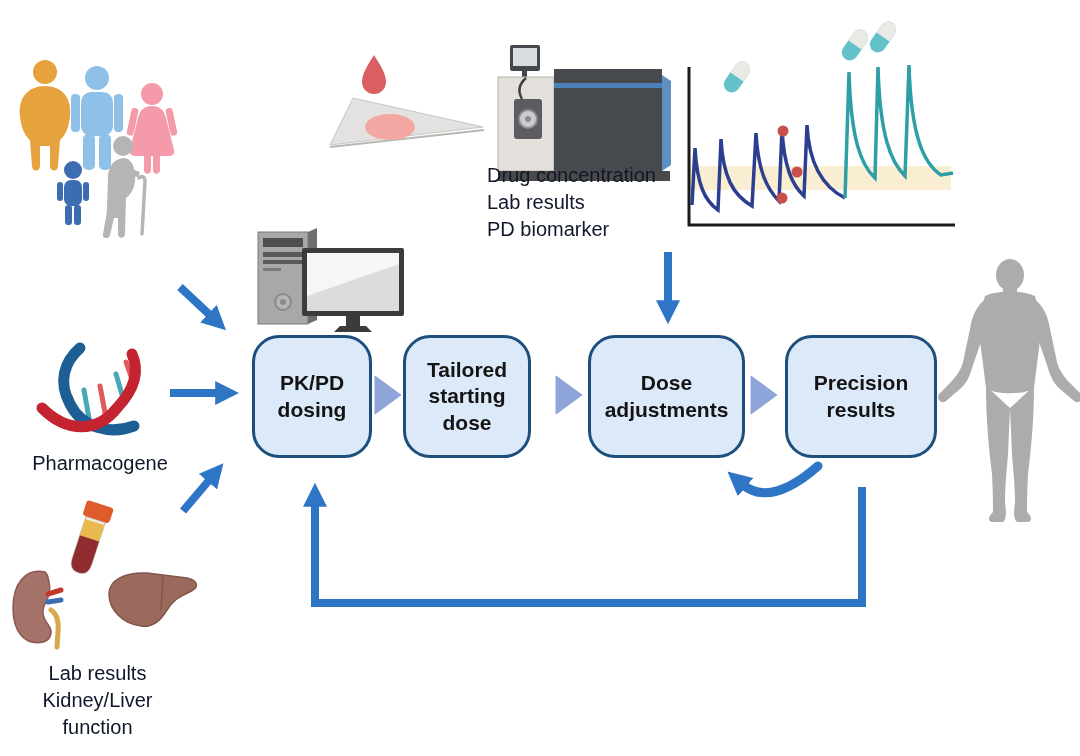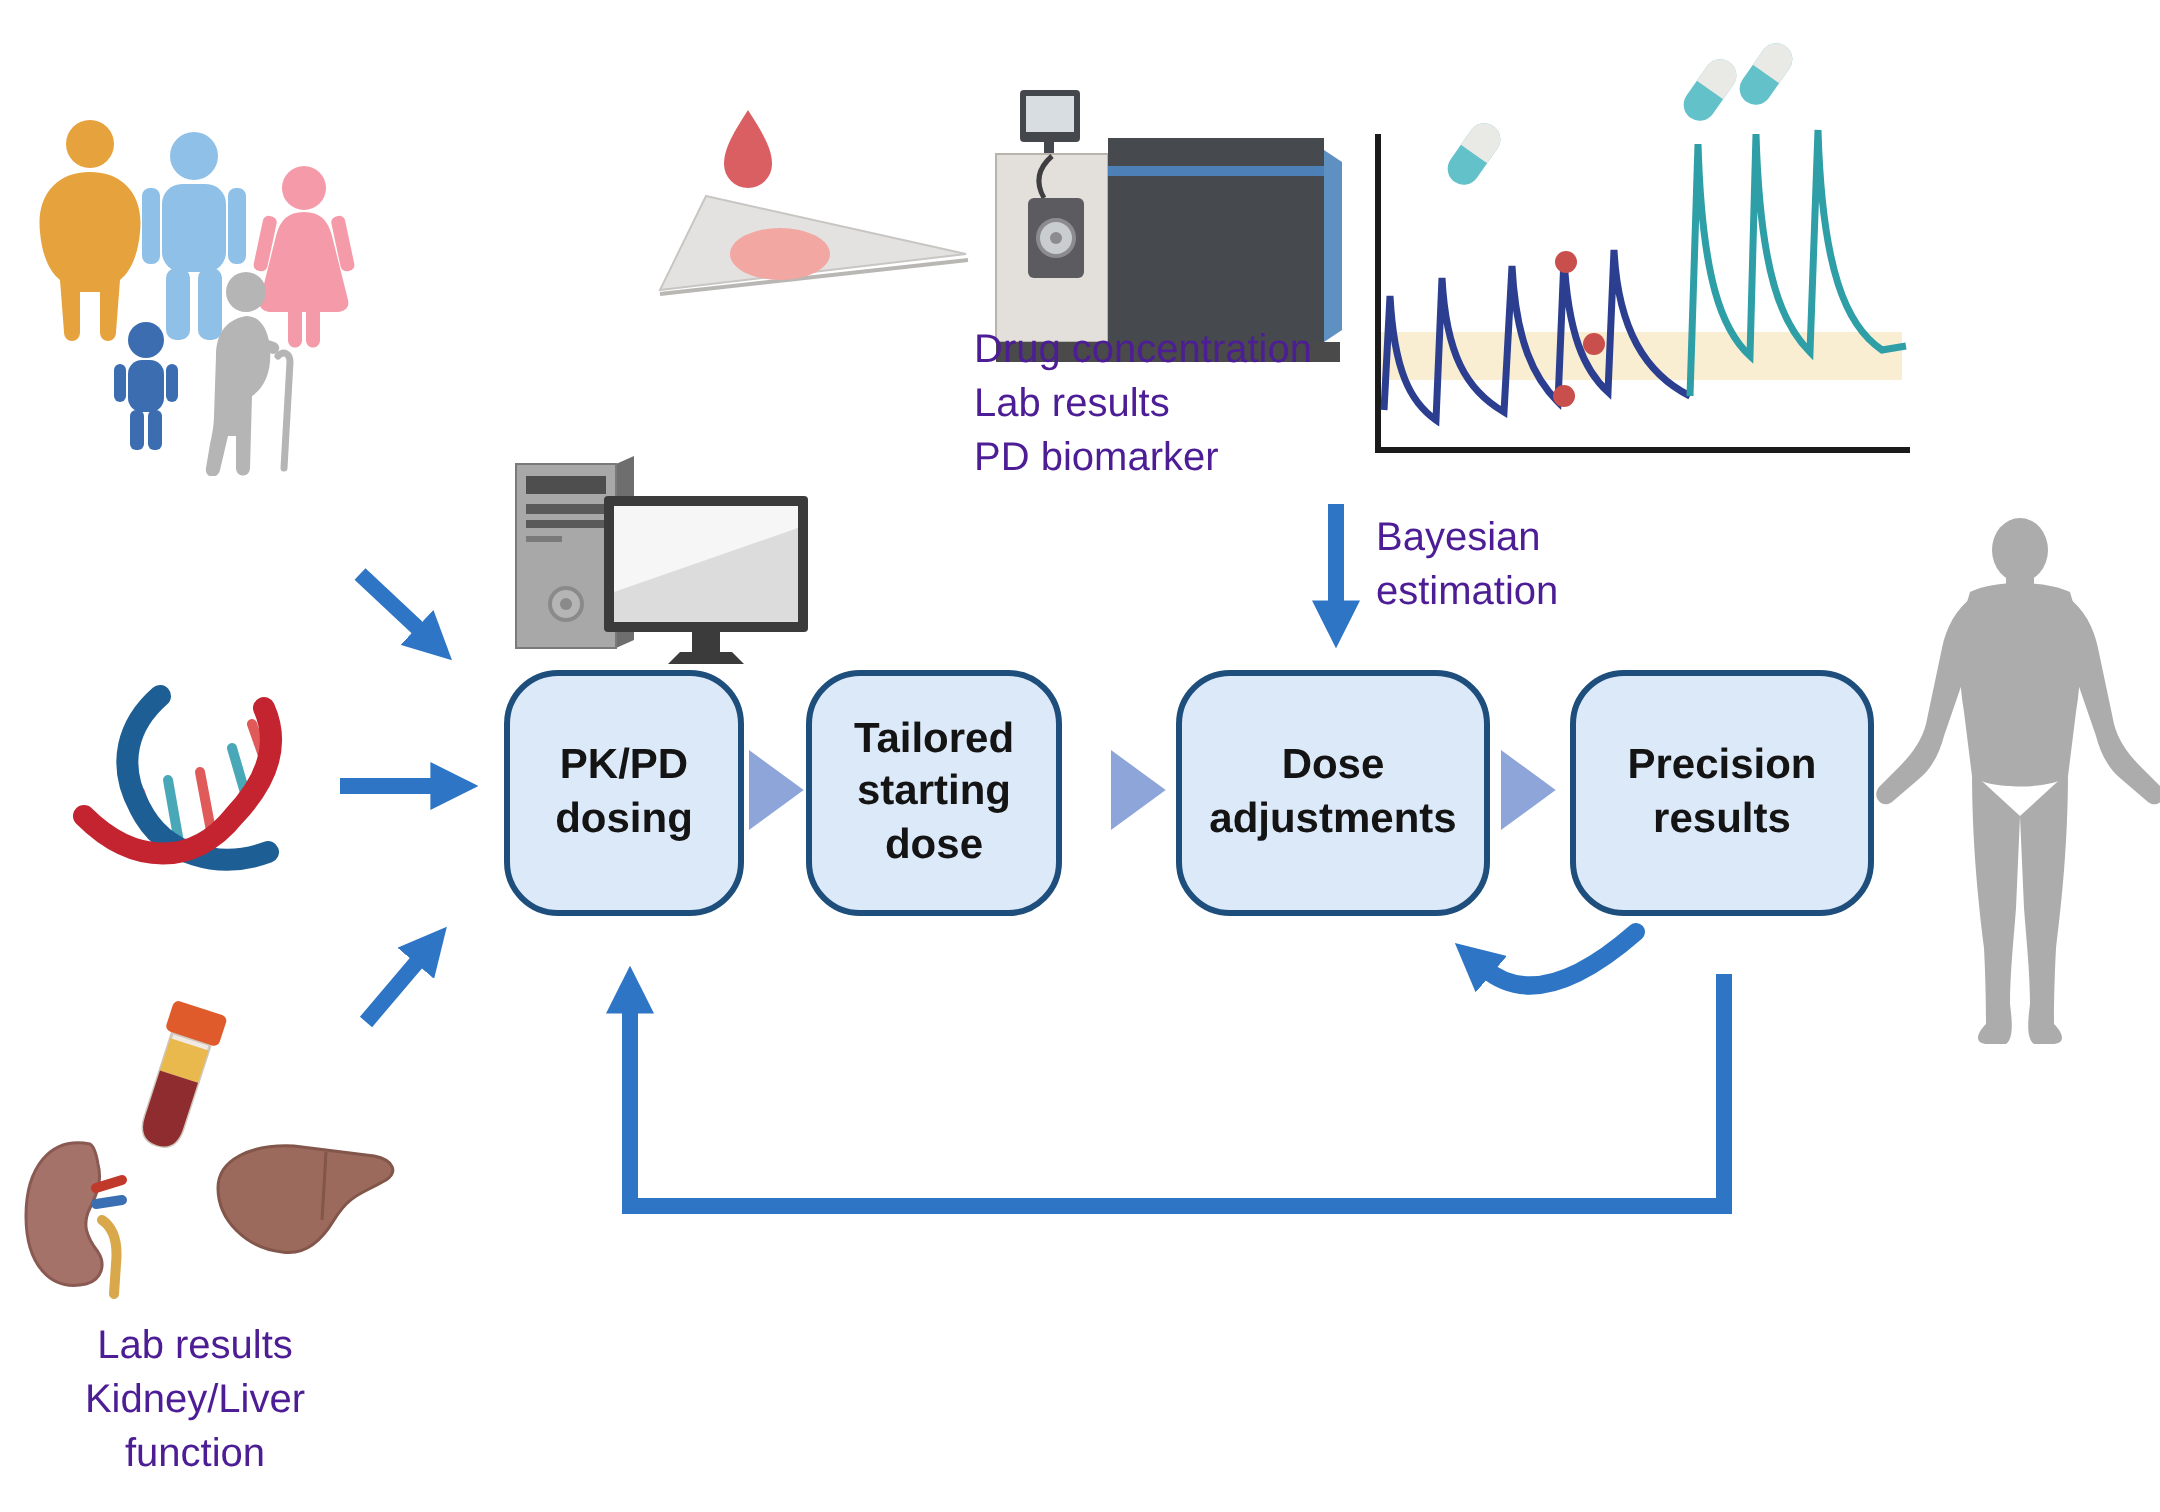--- a/index.html
+++ b/index.html
@@ -2,21 +2,21 @@
 <html><head>
 <meta charset="utf-8">
 <style>
   html,body{margin:0;padding:0;background:#ffffff;}
   #canvas{
     position:relative;width:1080px;height:756px;background:#ffffff;
     font-family:"Liberation Sans",sans-serif;overflow:hidden;
   }
   .abs{position:absolute;}
   .label{
-    position:absolute;color:#4c1d95;white-space:pre-line;line-height:1.35;
+    position:absolute;color:#0f172a;white-space:pre-line;line-height:1.35;
     font-size:20px;
   }
   .label.center{text-align:center;}
   .flow-box{
     position:absolute;top:335px;height:123px;box-sizing:border-box;
     background:#dce9f8;border:3px solid #1e4e7c;border-radius:27px;
     display:flex;align-items:center;justify-content:center;
     text-align:center;font-weight:bold;font-size:21px;color:#141414;
     white-space:pre-line;line-height:1.25;
   }
@@ -84,20 +84,21 @@
         <line x1="48" y1="58" x2="55" y2="80" stroke="#e05a5a" stroke-width="5"></line>
         <line x1="62" y1="52" x2="68" y2="86" stroke="#49a8b8" stroke-width="5"></line>
         <line x1="78" y1="48" x2="84" y2="80" stroke="#e05a5a" stroke-width="5"></line>
         <line x1="94" y1="36" x2="101" y2="60" stroke="#49a8b8" stroke-width="5"></line>
         <line x1="104" y1="24" x2="111" y2="44" stroke="#e05a5a" stroke-width="5"></line>
         <path d="M112,88 C88,97 60,90 48,66 C36,44 42,24 58,10" stroke="#1d5f94" stroke-width="11"></path>
         <path d="M20,70 C45,95 75,95 95,70 C112,52 118,34 110,16" stroke="#c32430" stroke-width="11"></path>
       </g>
     </svg>
   </div>
+  <div class="label center" id="label-pharmacogene">Pharmacogene</div>
 
   <div class="abs" style="left:5px;top:498px;">
     <svg width="215" height="152" viewBox="0 0 215 152">
 
       <g transform="translate(95,8) rotate(18)">
         <path d="M-10,14 L-10,58 Q-10,70 0,70 Q10,70 10,58 L10,14 Z" fill="#f0eae2" stroke="#cfc8bd" stroke-width="1.5"></path>
         <rect x="-10" y="17" width="20" height="17" fill="#e9b94d"></rect>
         <path d="M-10,34 L-10,58 Q-10,70 0,70 Q10,70 10,58 L10,34 Z" fill="#8e2c30"></path>
         <rect x="-14" y="-2" width="28" height="16" rx="3" fill="#e05b2b"></rect>
       </g>
@@ -167,22 +168,20 @@
         <rect x="-8" y="-17" width="16" height="34" rx="8" fill="#62c1c9"></rect>
         <path d="M-8,0 L-8,-9 A8,8 0 0 1 0,-17 A8,8 0 0 1 8,-9 L8,0 Z" fill="#e9e9e6"></path>
       </g>
       <g transform="translate(198,22) rotate(35)">
         <rect x="-8" y="-17" width="16" height="34" rx="8" fill="#62c1c9"></rect>
         <path d="M-8,0 L-8,-9 A8,8 0 0 1 0,-17 A8,8 0 0 1 8,-9 L8,0 Z" fill="#e9e9e6"></path>
       </g>
     </svg>
   </div>
 
-  <div class="label" id="label-bayesian">Bayesian
-estimation</div>
 
   <div class="abs" style="left:238px;top:226px;">
     <svg width="170" height="112" viewBox="0 0 170 112">
       <polygon points="70,6 79,2 79,94 70,98" fill="#6e6e6e"></polygon>
       <rect x="20" y="6" width="50" height="92" fill="#a8a8a8" stroke="#7a7a7a"></rect>
       <rect x="25" y="12" width="40" height="9" fill="#4e4e4e"></rect>
       <rect x="25" y="26" width="40" height="5" fill="#5a5a5a"></rect>
       <rect x="25" y="34" width="40" height="4" fill="#5a5a5a"></rect>
       <rect x="25" y="42" width="18" height="3" fill="#7a7a7a"></rect>
       <circle cx="45" cy="76" r="8" fill="#b5b5b5" stroke="#8a8a8a" stroke-width="2"></circle>

